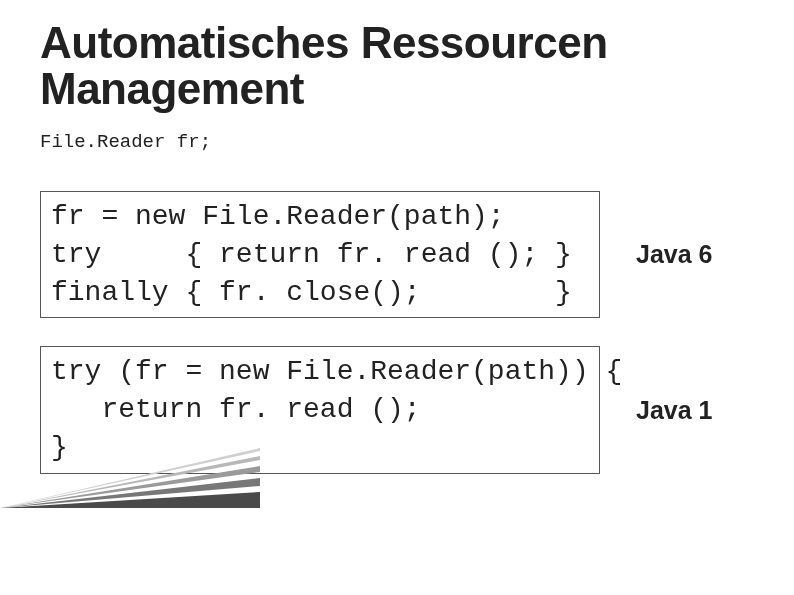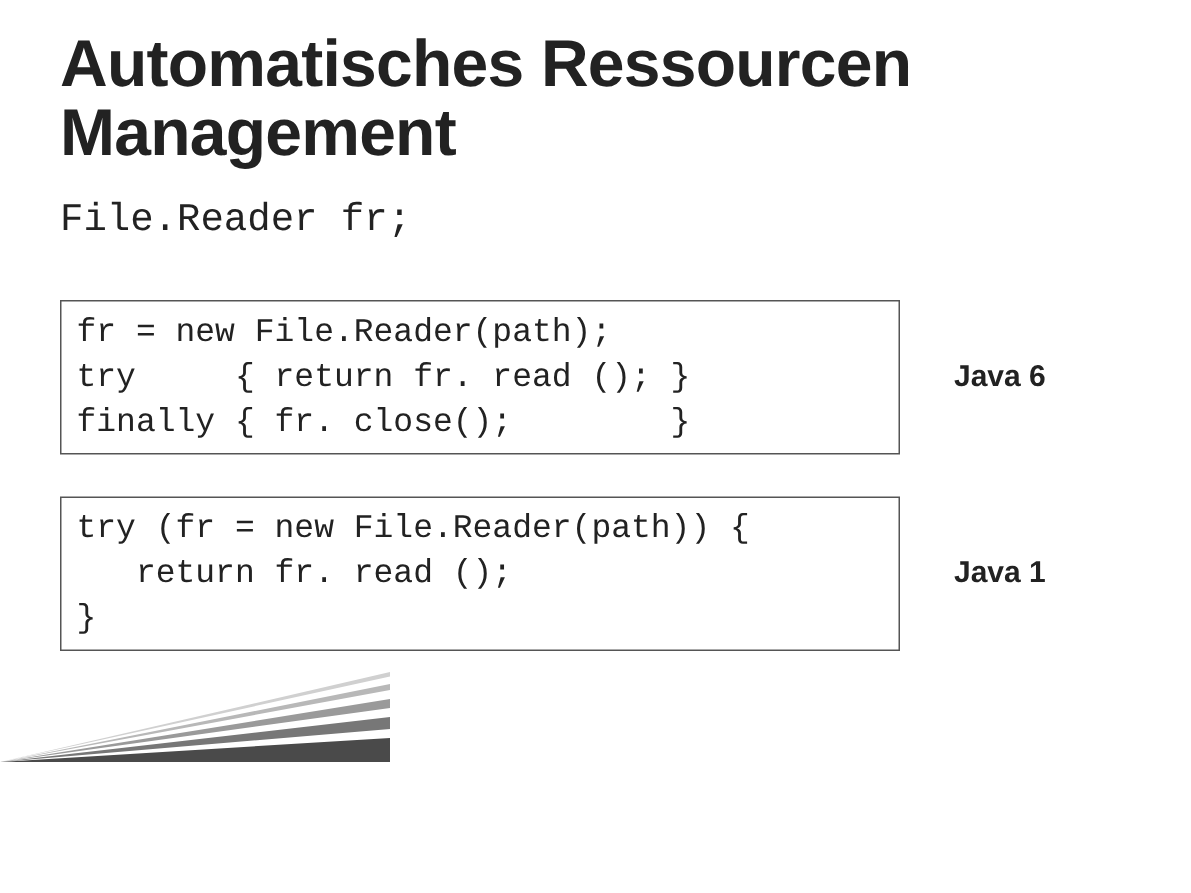--- a/index.html
+++ b/index.html
@@ -23,48 +23,48 @@
   .title {
     font-size: 44px;
     font-weight: 700;
     letter-spacing: -0.5px;
     line-height: 1.05;
     margin: 0 0 18px 0;
     color: #222;
   }
   .decl {
     font-family: "Courier New", Courier, monospace;
-    font-size: 26px;
+    font-size: 19px;
     line-height: 1.3;
     margin: 0 0 36px 0;
     color: #222;
     white-space: pre;
   }
   .row {
     display: flex;
     align-items: center;
     margin-bottom: 28px;
   }
   .codebox {
     border: 1px solid #555;
     padding: 6px 10px 6px 10px;
     font-family: "Courier New", Courier, monospace;
-    font-size: 22px;
+    font-size: 28px;
     line-height: 1.35;
     white-space: pre;
     color: #222;
     flex: 0 0 auto;
     width: 560px;
     box-sizing: border-box;
     background: #fff;
   }
   .label {
     font-family: Tahoma, "Segoe UI", sans-serif;
     font-weight: 700;
-    font-size: 20px;
+    font-size: 25px;
     color: #222;
     margin-left: 36px;
     flex: 0 0 auto;
   }
   .decor {
     position: absolute;
     left: 0;
     bottom: 6px;
     width: 260px;
     height: 60px;

